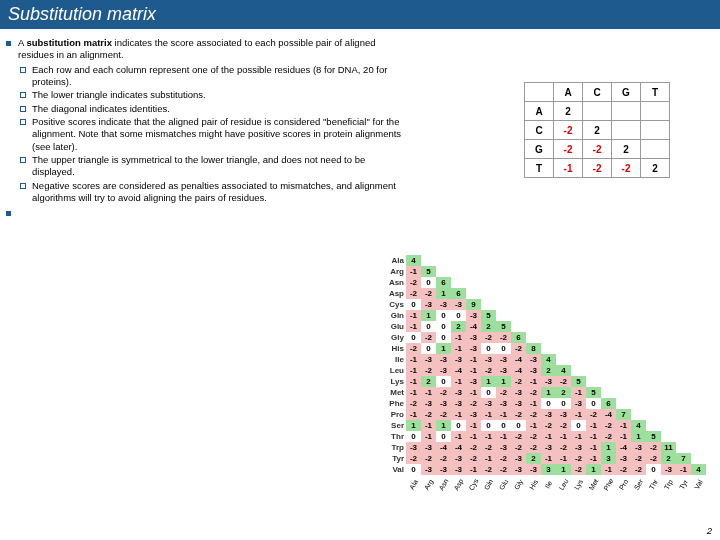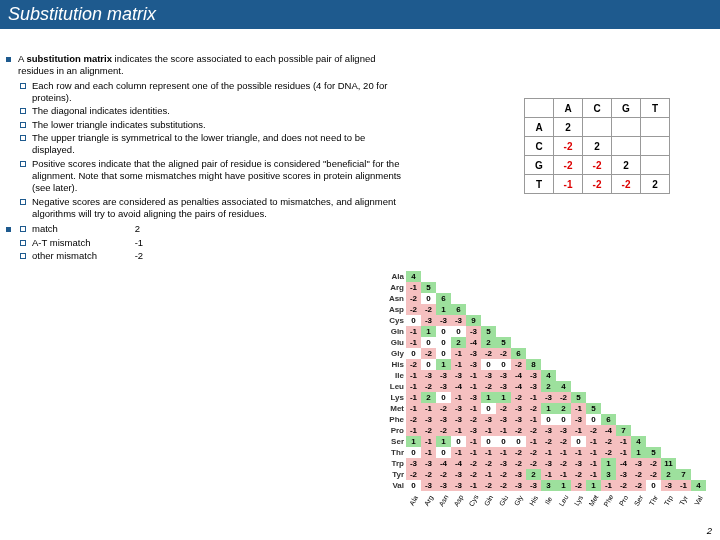--- a/index.html
+++ b/index.html
@@ -1,17 +1,17 @@
 <!DOCTYPE html>
 <html><head>
 <meta charset="utf-8">
 <style>
 body{margin:0;font-family:Arial,sans-serif;font-size:9.5px;color:#000;width:720px;height:540px;position:relative;background:#fff}
 .header{background:#1e5a8e;color:#fff;padding:4px 8px;font-size:18px;font-style:italic}
-.content{padding:24px 4px;display:flex}
+.content{padding:8px 4px;display:flex}
 .left{width:400px}
 .right{width:310px;position:relative}
 ul.main{list-style:none;margin:0;padding:0}
 ul.main>li{position:relative;padding-left:14px;margin-bottom:2px;line-height:1.3}
 ul.main>li:before{content:"";position:absolute;left:2px;top:4px;width:5px;height:5px;background:#1e5a8e}
 ul.sub{list-style:none;margin:2px 0 3px 0;padding:0}
 ul.sub>li{position:relative;padding-left:14px;margin-bottom:1px;line-height:1.3}
 ul.sub>li:before{content:"";position:absolute;left:2px;top:3px;width:4px;height:4px;border:1px solid #1e5a8e}
 b{font-weight:bold}
 .dnamat{border-collapse:collapse;margin-top:45px;margin-left:120px}
@@ -32,34 +32,29 @@
 </head>
 <body>
 
 <div class="header">Substitution matrix</div>
 
 <div class="content">
 <div class="left">
 <ul class="main">
   <li><span id="intro">A <b>substitution matrix</b> indicates the score associated to each possible pair of aligned residues in an alignment.</span>
     <ul class="sub" id="subs">
-            <li>Each row and each column represent one of the possible residues (4 for DNA, 20 for proteins).</li>
+            <li>Each row and each column represent one of the possible residues (8 for DNA, 20 for proteins).</li>
+            <li>The lower triangle indicates substitutions.</li>
             <li>The diagonal indicates identities.</li>
-            <li>The lower triangle indicates substitutions.</li>
+            <li>Positive scores indicate that the aligned pair of residue is considered "beneficial" for the alignment. Note that some mismatches might have positive scores in protein alignments (see later).</li>
             <li>The upper triangle is symmetrical to the lower triangle, and does not need to be displayed.</li>
-            <li>Positive scores indicate that the aligned pair of residue is considered "beneficial" for the alignment. Note that some mismatches might have positive scores in protein alignments (see later).</li>
             <li>Negative scores are considered as penalties associated to mismatches, and alignment algorithms will try to avoid aligning the pairs of residues.</li>
           </ul>
   </li>
   <li>
-    <ul class="sub" id="exlist">
-            <li><span style="display:inline-block;width:100px">match</span> 2</li>
-            <li><span style="display:inline-block;width:100px">A-T mismatch</span> -1</li>
-            <li><span style="display:inline-block;width:100px">other mismatch</span> -2</li>
-          </ul>
   </li>
 </ul>
 </div>
 
 <div class="right">
   <table class="dnamat" id="dnamat">
         <tbody>
           <tr>
             <th></th>
             <th>A</th>

